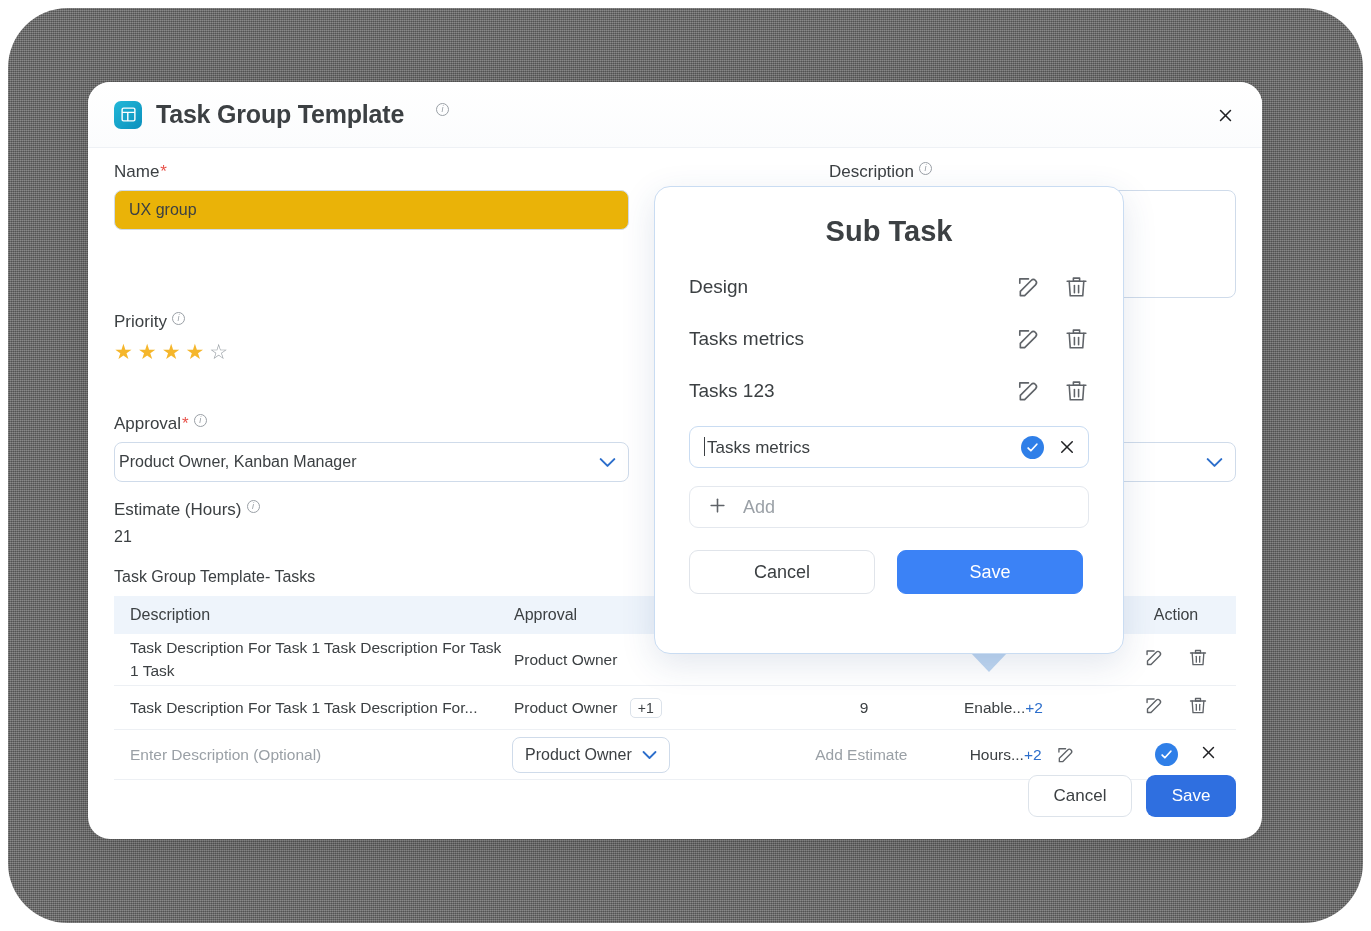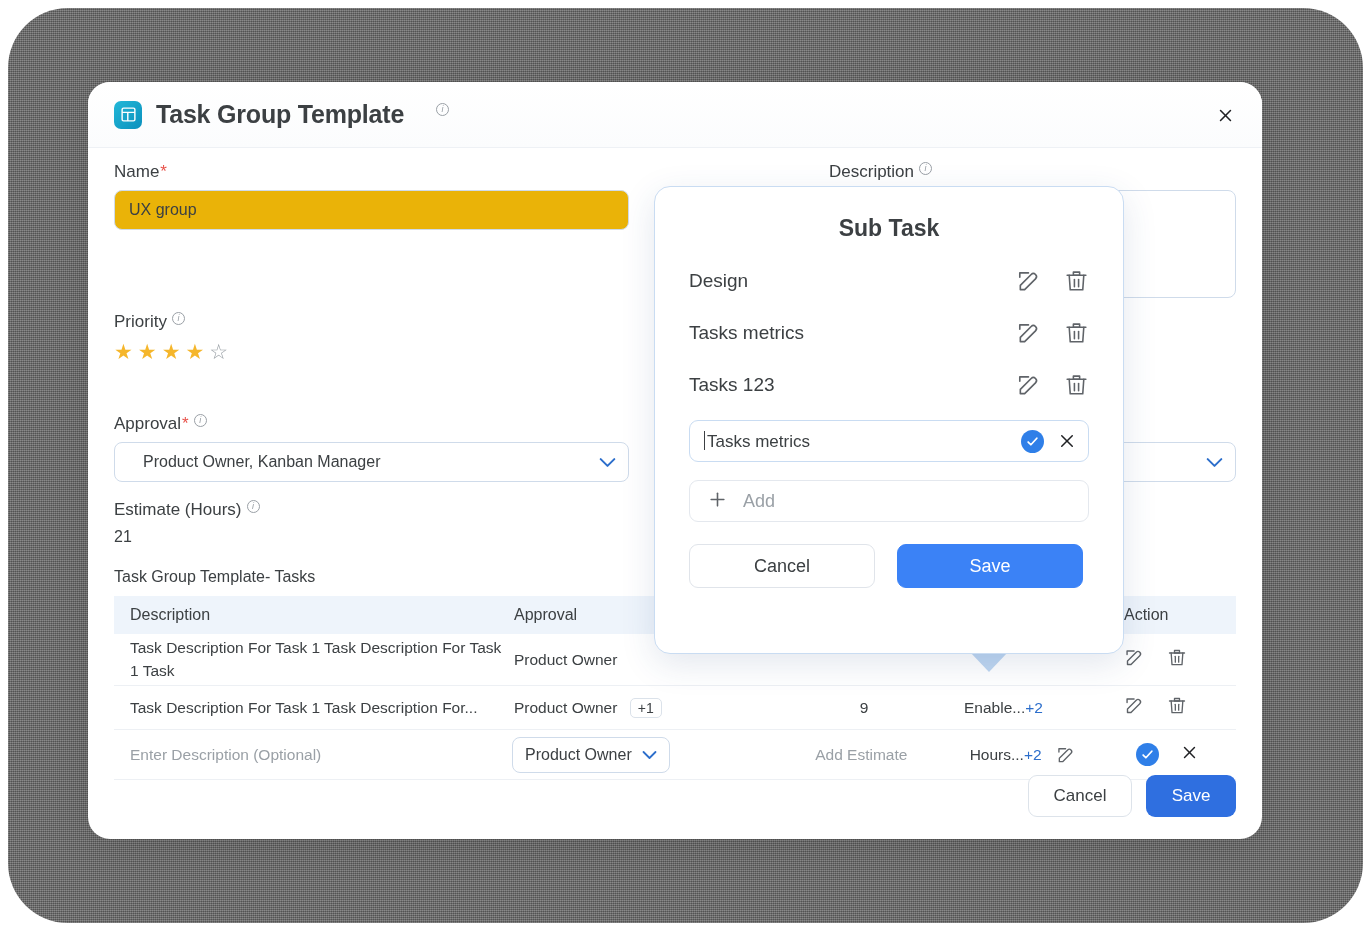--- a/index.html
+++ b/index.html
@@ -98,21 +98,21 @@
   .textarea {
     height: 108px; border: 1px solid #cfdbea; border-radius: 8px;
     background: #fff; padding: 10px 14px;
     font-size: 16px; color: #3c4043; line-height: 1.55;
     overflow: hidden;
   }
   .selectbox {
     height: 40px; border: 1px solid #cfdbea; border-radius: 8px;
     background: #fff; display: flex; align-items: center;
     justify-content: space-between;
-    padding: 0 12px 0 28px; font-size: 16px; color: #3c4043;
+    padding: 0 12px 0 4px; font-size: 16px; color: #3c4043;
   }
   .chev { color: #2c6ecb; font-size: 15px; line-height: 1; }
 
   .stars { display: flex; gap: 5px; margin-top: 2px; font-size: 21px; }
   .star-on { color: #f5b62b; }
   .star-off { color: #9aa0a6; }
 
   .plain-val { font-size: 16px; color: #3c4043; margin-top: 2px; }
 
   .section-label { font-size: 16px; color: #3c4043; margin: 22px 0 10px 0; }
@@ -126,21 +126,21 @@
   }
   .tbl-row {
     display: flex; align-items: center;
     min-height: 44px; border-bottom: 1px solid #edf0f4;
     font-size: 15.5px; color: #3c4043;
   }
   .c-desc  { width: 400px; padding-left: 16px; }
   .c-appr  { width: 250px; }
   .c-est   { width: 200px; text-align: center; }
   .c-tag   { width: 160px; }
-  .c-act   { width: 104px; text-align: left; }
+  .c-act   { width: 104px; text-align: center; }
 
   .muted { color: #9aa0a6; }
   .pill {
     display: inline-block; margin-left: 8px;
     border: 1px solid #dbe2ea; border-radius: 5px;
     padding: 1px 7px; font-size: 14px; color: #3c4043; background: #fff;
   }
   .plus-link { color: #2c6ecb; }
 
   .mini-select {
@@ -185,21 +185,21 @@
     padding: 28px 34px 0 34px;
     z-index: 40;
   }
   #subtask-tail {
     position: absolute; left: 970px; top: 652px;
     width: 0; height: 0; z-index: 39;
     border-left: 19px solid transparent;
     border-right: 19px solid transparent;
     border-top: 20px solid #bed6f1;
   }
-  .st-title { text-align: center; font-size: 23px; font-weight: bold; color: #3c4043; }
+  .st-title { text-align: center; font-size: 29px; font-weight: bold; color: #3c4043; }
   .st-item {
     display: flex; align-items: center; justify-content: space-between;
     margin-top: 26px; font-size: 19px; color: #3c4043;
   }
   .st-icons { display: flex; gap: 22px; }
   .st-input {
     margin-top: 22px;
     height: 42px; border: 1px solid #c9dcf2; border-radius: 9px;
     display: flex; align-items: center; justify-content: space-between;
     padding: 0 12px 0 14px;

